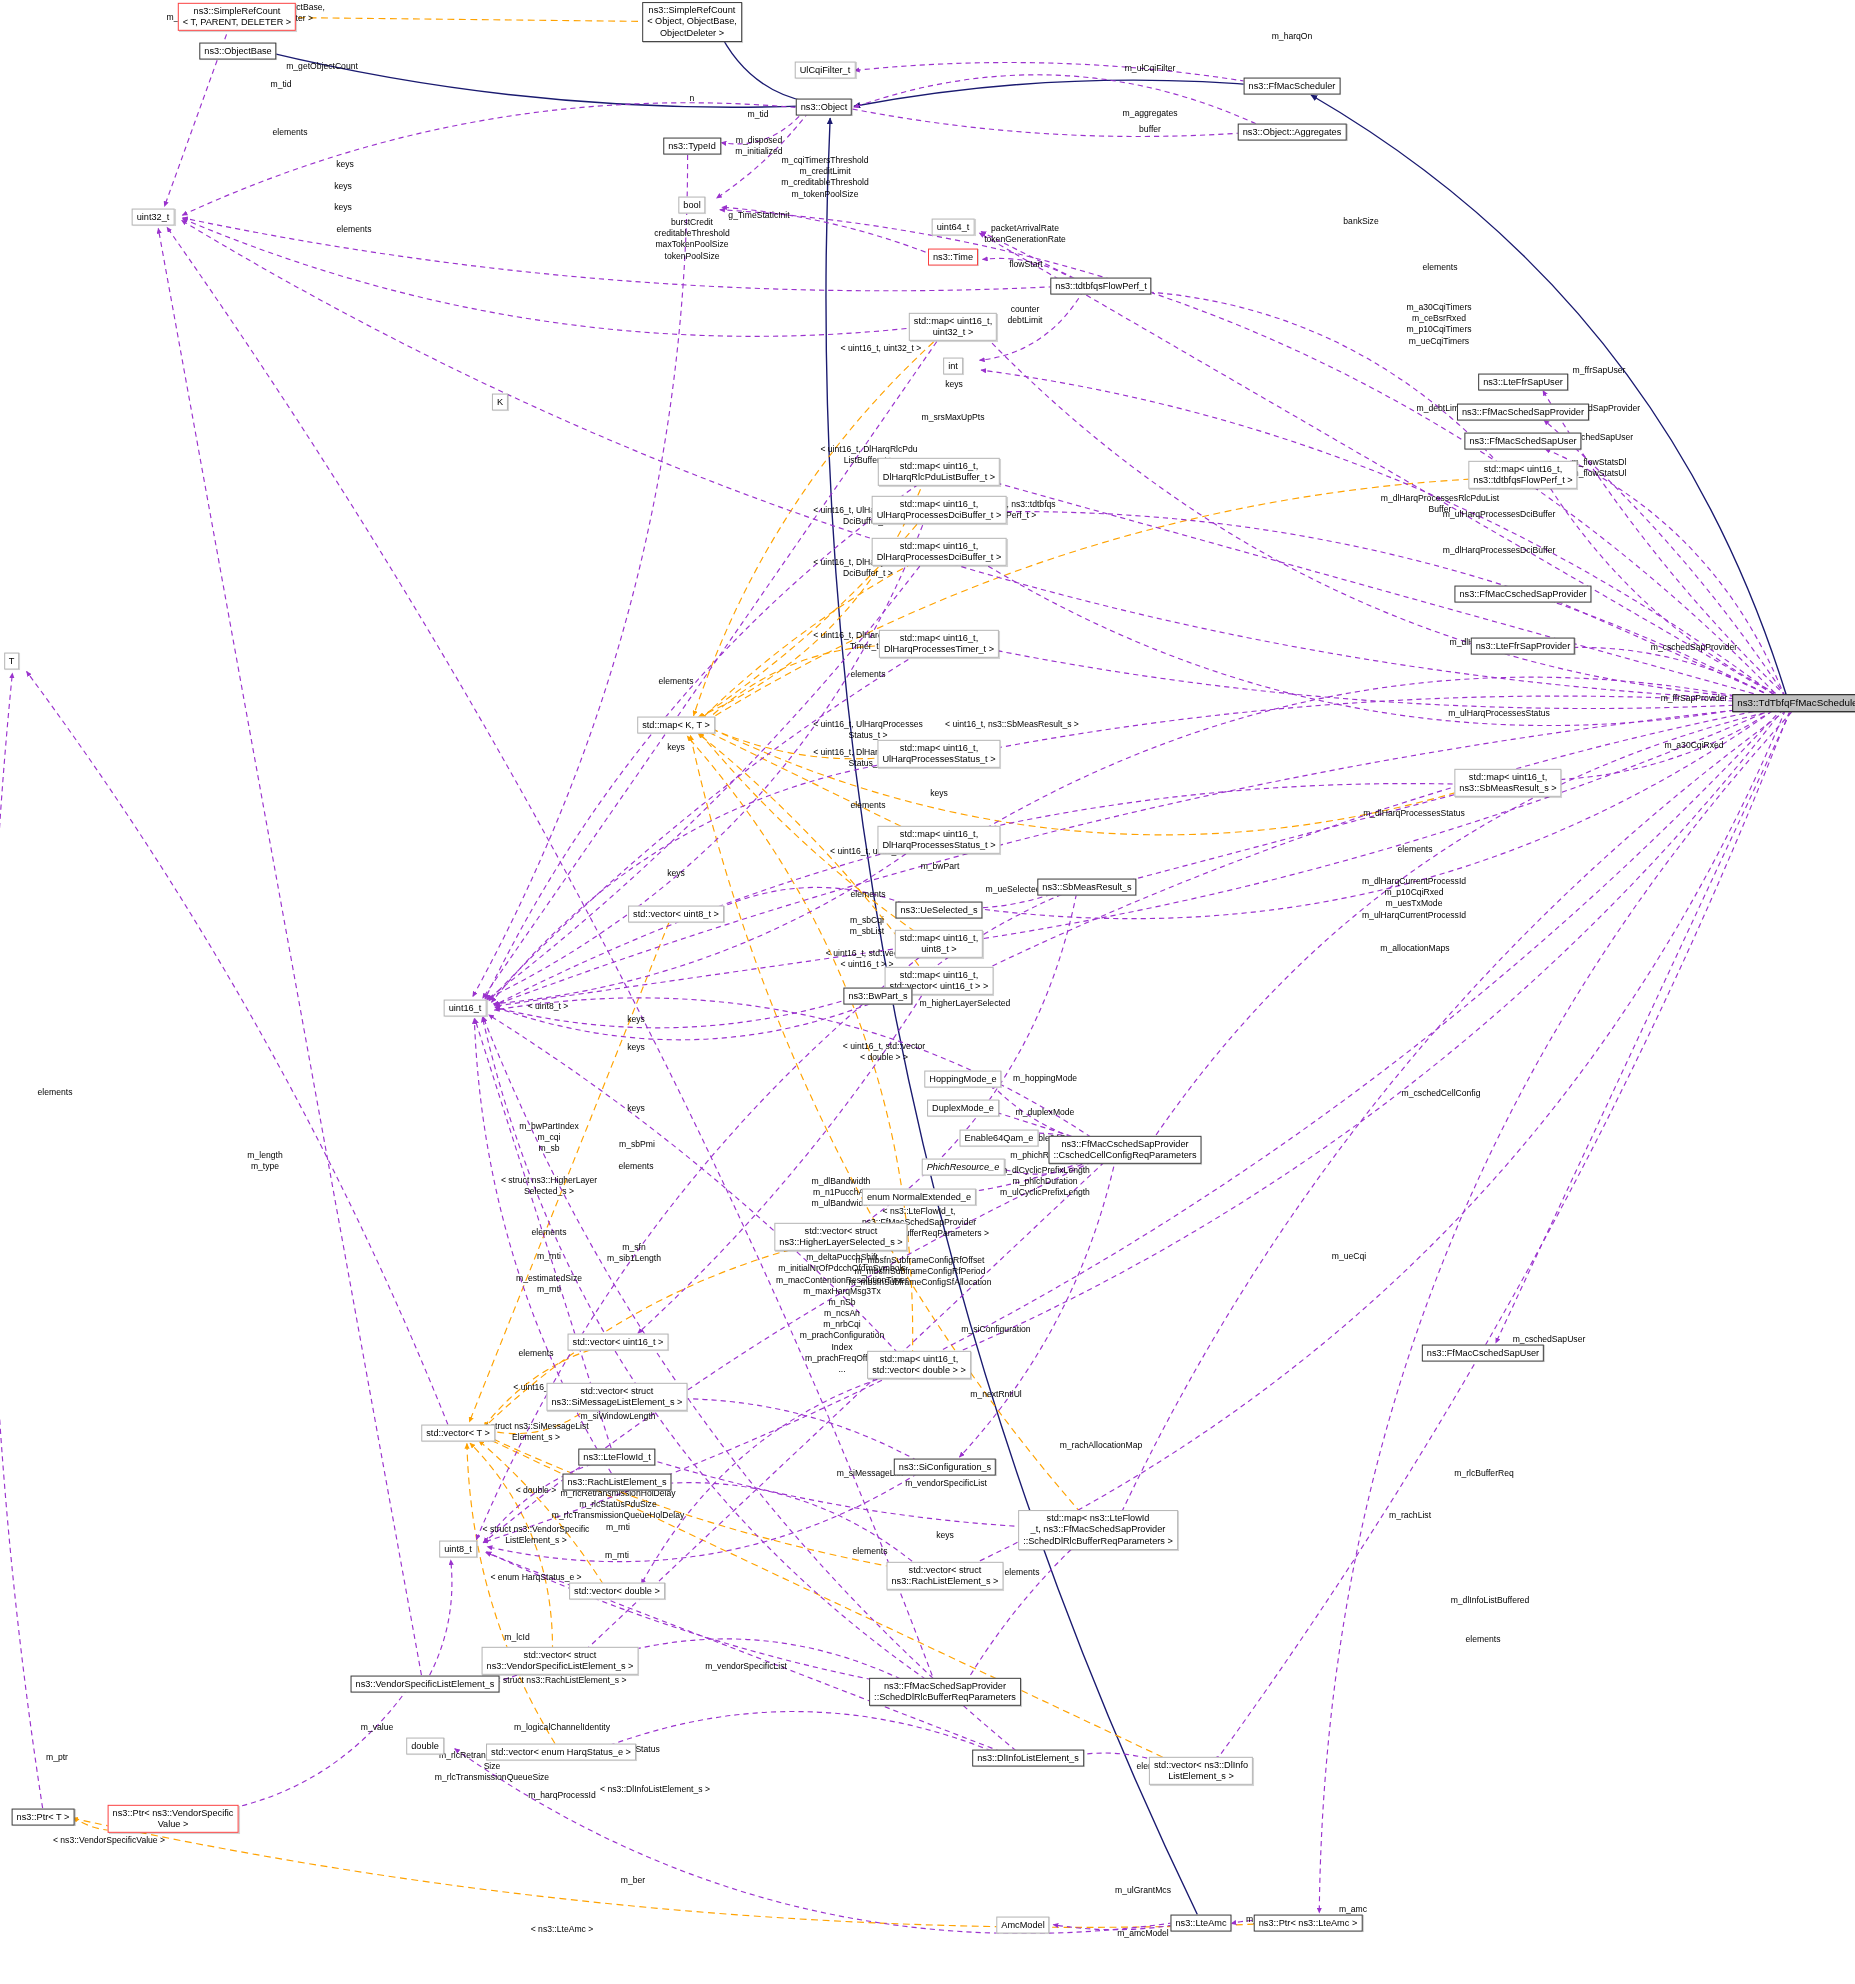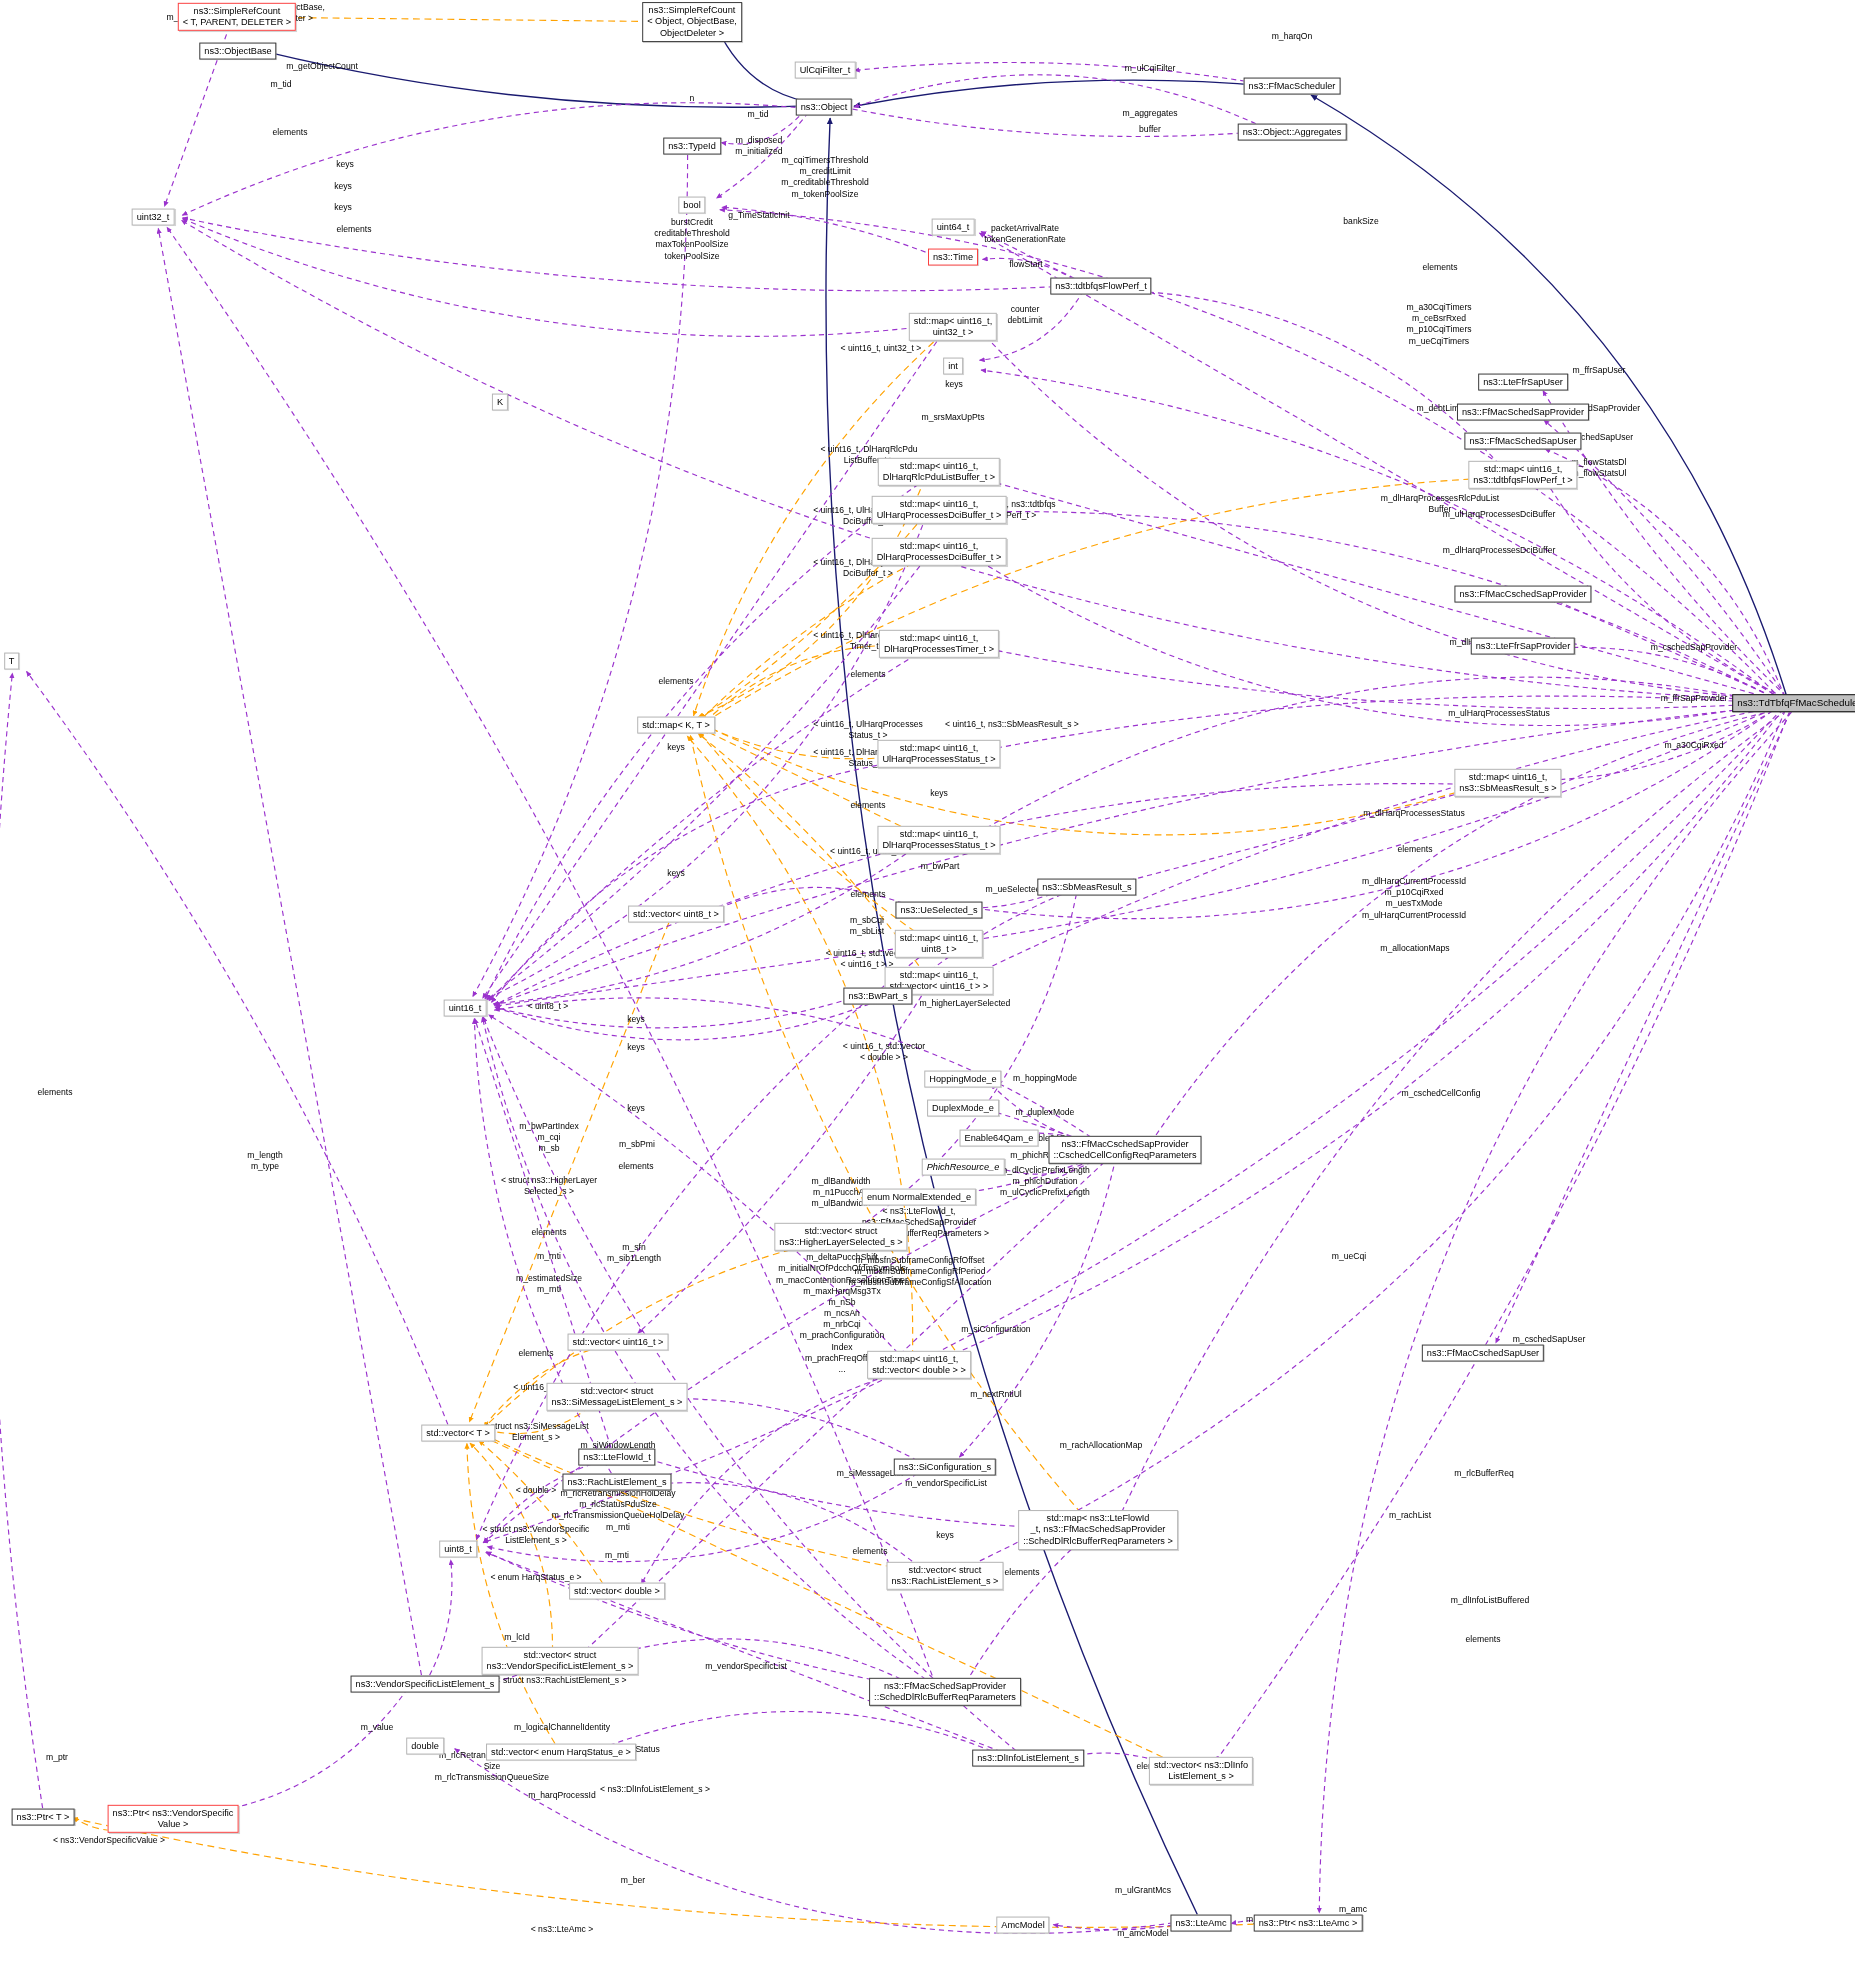--- a/index.html
+++ b/index.html
@@ -431,21 +431,21 @@
 m_sib1Length</div>
       <div class="elabel" style="left: 549px; top: 1284px;">m_estimatedSize
 m_rnti</div>
       <div class="elabel" style="left: 265px; top: 1161px;">m_length
 m_type</div>
       <div class="elabel" style="left: 55px; top: 1093px;">elements</div>
       <div class="elabel" style="left: 536px; top: 1354px;">elements</div>
       <div class="elabel" style="left: 536px; top: 1388px;">&lt; uint16_t &gt;</div>
       <div class="elabel" style="left: 536px; top: 1432px;">&lt; struct ns3::SiMessageList
 Element_s &gt;</div>
-      <div class="elabel" style="left: 618px; top: 1417px; margin-top: 29px;">m_siWindowLength</div>
+      <div class="elabel" style="left: 618px; top: 1417px;">m_siWindowLength</div>
       <div class="elabel" style="left: 870px; top: 1474px;">m_siMessageList</div>
       <div class="elabel" style="left: 946px; top: 1484px;">m_vendorSpecificList</div>
       <div class="elabel" style="left: 945px; top: 1536px;">keys</div>
       <div class="elabel" style="left: 870px; top: 1552px;">elements</div>
       <div class="elabel" style="left: 1022px; top: 1573px;">elements</div>
       <div class="elabel" style="left: 1484px; top: 1474px;">m_rlcBufferReq</div>
       <div class="elabel" style="left: 1410px; top: 1516px;">m_rachList</div>
       <div class="elabel" style="left: 1483px; top: 1601px; margin-left: 7px;">m_dlInfoListBuffered</div>
       <div class="elabel" style="left: 536px; top: 1491px;">&lt; double &gt;</div>
       <div class="elabel" style="left: 536px; top: 1535px;">&lt; struct ns3::VendorSpecific

